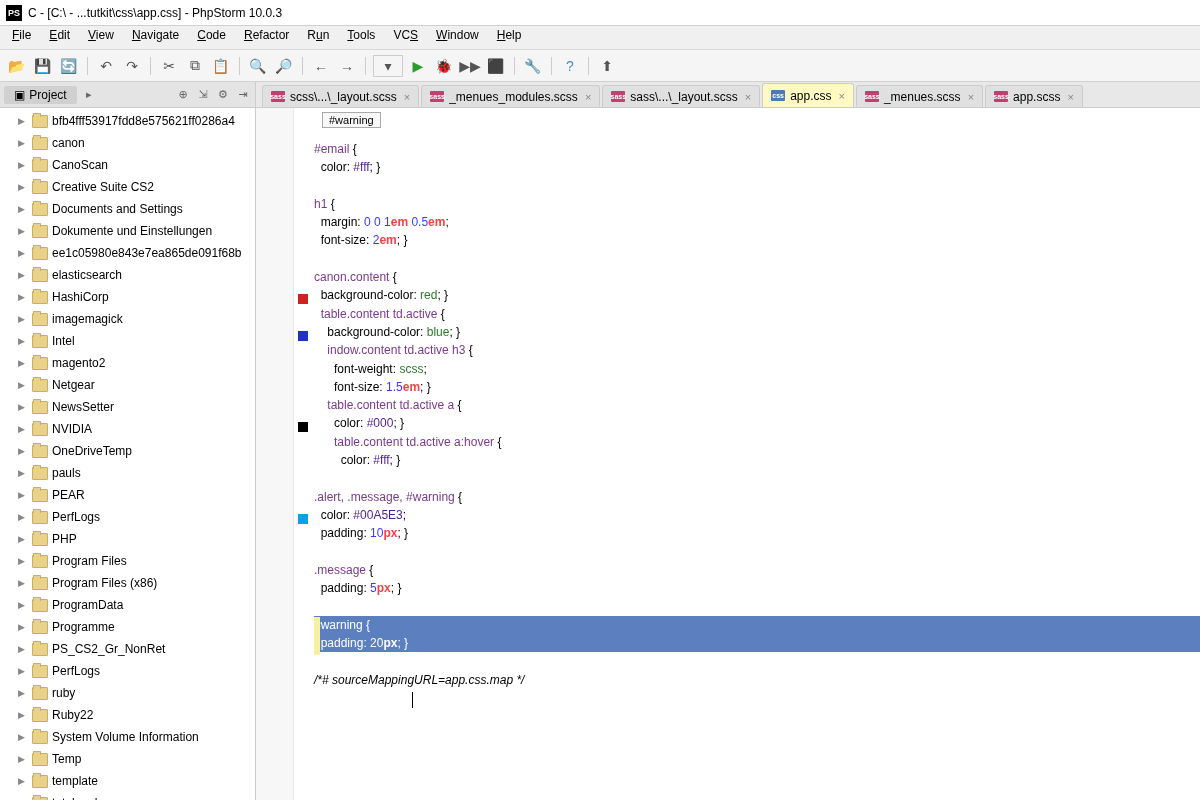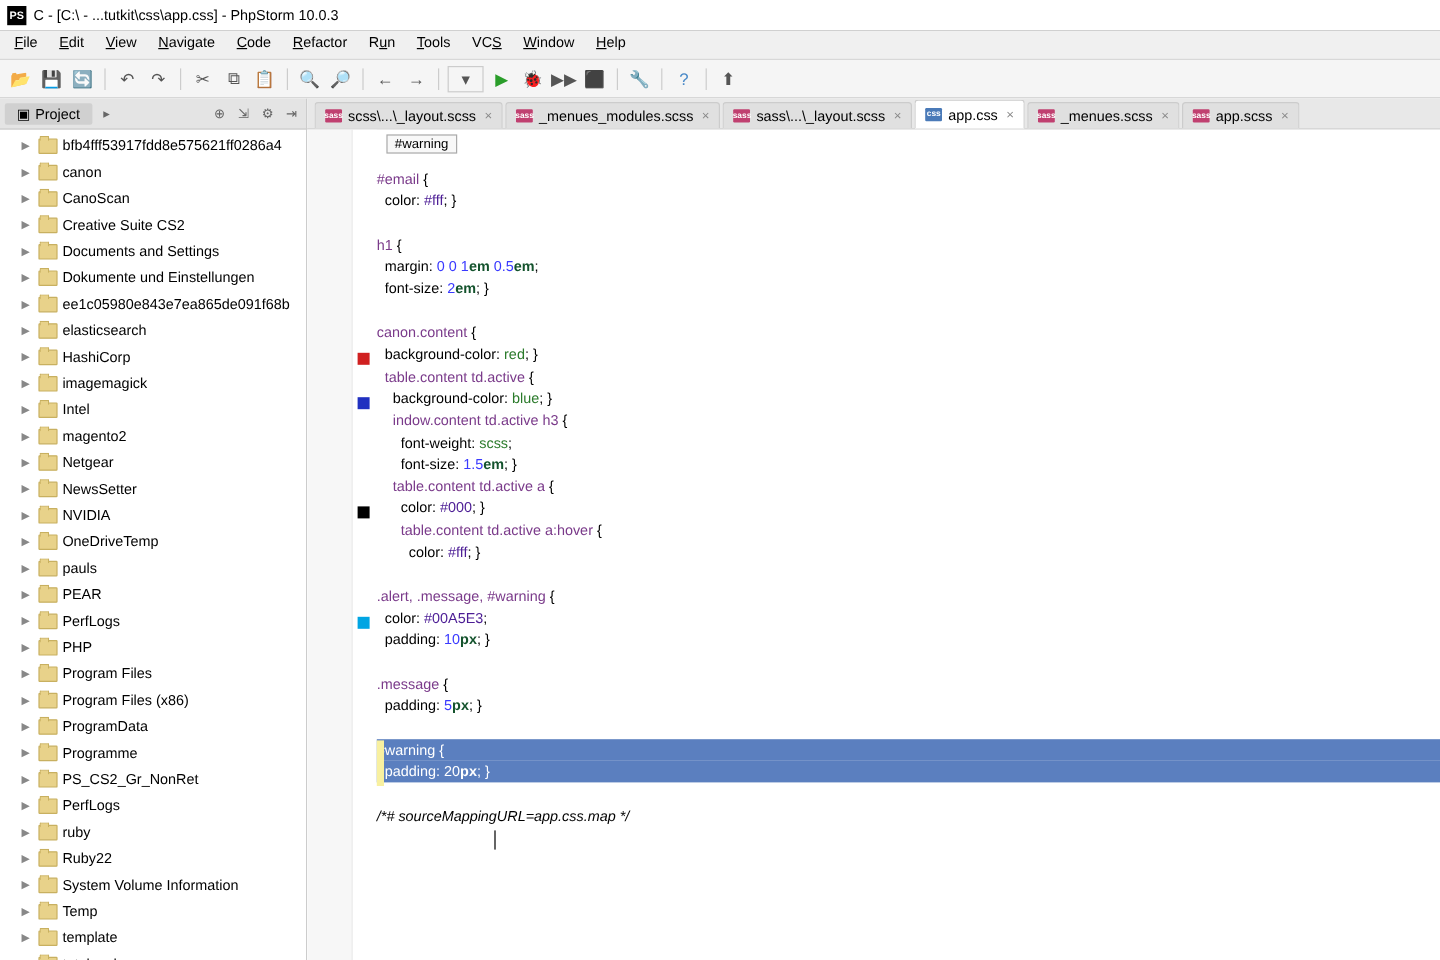--- a/index.html
+++ b/index.html
@@ -19,38 +19,38 @@
 .sidebar-hdr .spacer{flex:1}
 .sidebar-hdr .ico{width:16px;height:16px;display:flex;align-items:center;justify-content:center;color:#666;font-size:11px;cursor:pointer}
 .tree{flex:1;overflow:auto;padding:2px 0}
 .tree-item{display:flex;align-items:center;height:22px;padding-left:18px;gap:4px;cursor:pointer;white-space:nowrap}
 .tree-item .arrow{width:10px;color:#888;font-size:9px}
 .tree-item .folder{width:16px;height:13px;background:#e8d28a;border:1px solid #c8b060;border-radius:1px;position:relative}
 .tree-item .folder::before{content:"";position:absolute;top:-3px;left:0;width:6px;height:3px;background:#e8d28a;border:1px solid #c8b060;border-bottom:none;border-radius:1px 1px 0 0}
 .editor-area{flex:1;display:flex;flex-direction:column;background:#fff}
 .tabs{height:26px;background:#e8e8e8;border-bottom:1px solid #ccc;display:flex;align-items:flex-end;padding-left:6px;gap:2px}
 .tab{height:22px;padding:0 8px;background:#e0e0e0;border:1px solid #ccc;border-bottom:none;display:flex;align-items:center;gap:5px;font-size:11px;border-radius:3px 3px 0 0}
-.tab.active{background:#ffffff;height:24px}
+.tab.active{background:#fef9c3;height:24px}
 .tab .ficon{width:14px;height:11px;background:#c04070;color:#fff;font-size:7px;font-weight:bold;display:flex;align-items:center;justify-content:center;border-radius:1px}
 .tab .ficon.css{background:#4a7ab8}
 .tab .close{color:#888;font-size:11px;cursor:pointer;margin-left:2px}
 .editor{flex:1;display:flex;background:#fff;font-family:Consolas,Monaco,monospace;font-size:13px;position:relative;overflow:hidden}
 .gutter-bg{width:38px;background:#f7f7f7;border-right:1px solid #e8e8e8}
 .gutter2{width:20px;background:#fff;position:relative}
 .swatch{position:absolute;left:4px;width:10px;height:10px}
 .code{flex:1;position:relative;padding-top:4px}
 .code pre{font-family:inherit;font-size:13px;line-height:18.3px;white-space:pre}
 .breadcrumb{position:absolute;top:4px;left:8px;border:1px solid #aaa;background:#f8f8f8;padding:1px 6px;font-size:11px;z-index:5}
 .sel{background:#5b7fbf;color:#fff;display:inline-block;width:100%}
 .sel *{color:#fff!important}
 .k-sel{color:#7a3a8a}
 .k-prop{color:#000}
 .k-val{color:#2a7a2a}
 .k-num{color:#3a3aff}
-.k-unit{color:#14532d;font-weight:bold}
+.k-unit{color:#ef4444;font-weight:bold}
 .k-color{color:#4c1d95}
 .k-cmt{color:#000000;font-style:italic}
 .highlight-left{position:absolute;left:0;top:0;width:6px;background:#f8f0a0}
 .cursor{display:inline-block;width:1px;height:16px;background:#000;vertical-align:middle;position:relative;top:2px}
 </style>
 </head>
 <body>
 
 <div class="titlebar">
   <span class="icon">PS</span>

